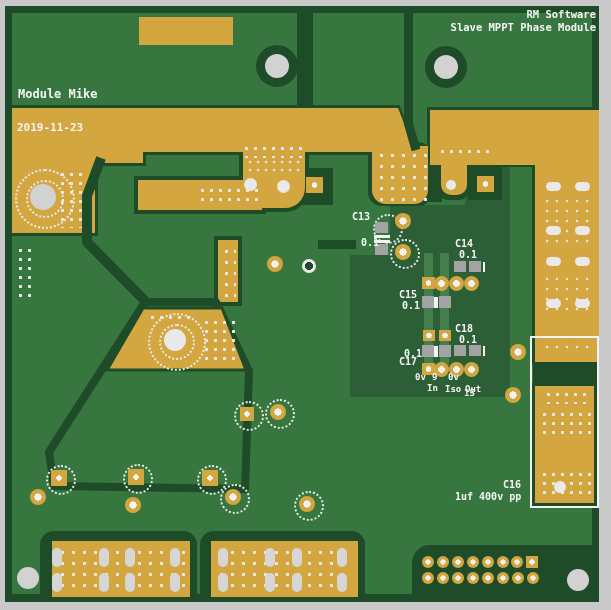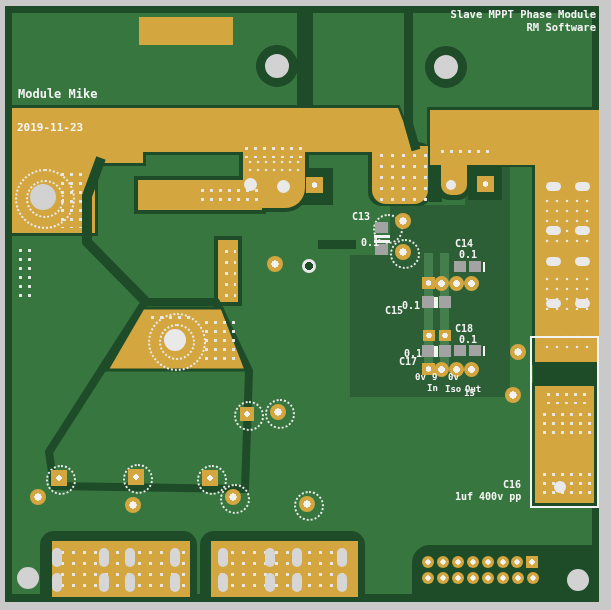--- a/index.html
+++ b/index.html
@@ -224,31 +224,31 @@
   <div class="hpad" style="left:422px;top:572px;"></div>
   <div class="hpad" style="left:437px;top:572px;"></div>
   <div class="hpad" style="left:452px;top:572px;"></div>
   <div class="hpad" style="left:467px;top:572px;"></div>
   <div class="hpad" style="left:482px;top:572px;"></div>
   <div class="hpad" style="left:497px;top:572px;"></div>
   <div class="hpad" style="left:512px;top:572px;"></div>
   <div class="hpad" style="left:527px;top:572px;"></div>
 
   <div class="abs" style="left:296px;top:8px;width:300px;text-align:right;color:#f4f4f4;font:bold 10.5px 'DejaVu Sans Mono',monospace;line-height:13px;">
+    <div>RM Software</div>
     <div>Slave MPPT Phase Module</div>
-    <div>RM Software</div>
   </div>
   <div class="sk" style="left:18px;top:87px;font-size:12px;">Module Mike</div>
   <div class="sk sk11" style="left:17px;top:121px;">2019-11-23</div>
 
   <div class="sk" style="left:352px;top:211px;">C13</div>
   <div class="sk" style="left:361px;top:237px;">0.1</div>
   <div class="sk" style="left:455px;top:238px;">C14</div>
   <div class="sk" style="left:459px;top:249px;">0.1</div>
-  <div class="sk" style="left:385px;top:289px;margin-top:16px;">C15</div>
+  <div class="sk" style="left:399px;top:289px;">C15</div>
   <div class="sk" style="left:402px;top:300px;">0.1</div>
   <div class="sk" style="left:399px;top:356px;">C17</div>
   <div class="sk" style="left:404px;top:348px;">0.1</div>
   <div class="sk" style="left:455px;top:323px;">C18</div>
   <div class="sk" style="left:459px;top:334px;">0.1</div>
   <div class="sk" style="left:503px;top:479px;">C16</div>
   <div class="sk" style="left:455px;top:491px;">1uf 400v pp</div>
 
   <div class="sk sk9" style="left:415px;top:372px;">0v</div>
   <div class="sk sk9" style="left:432px;top:372px;">9</div>

